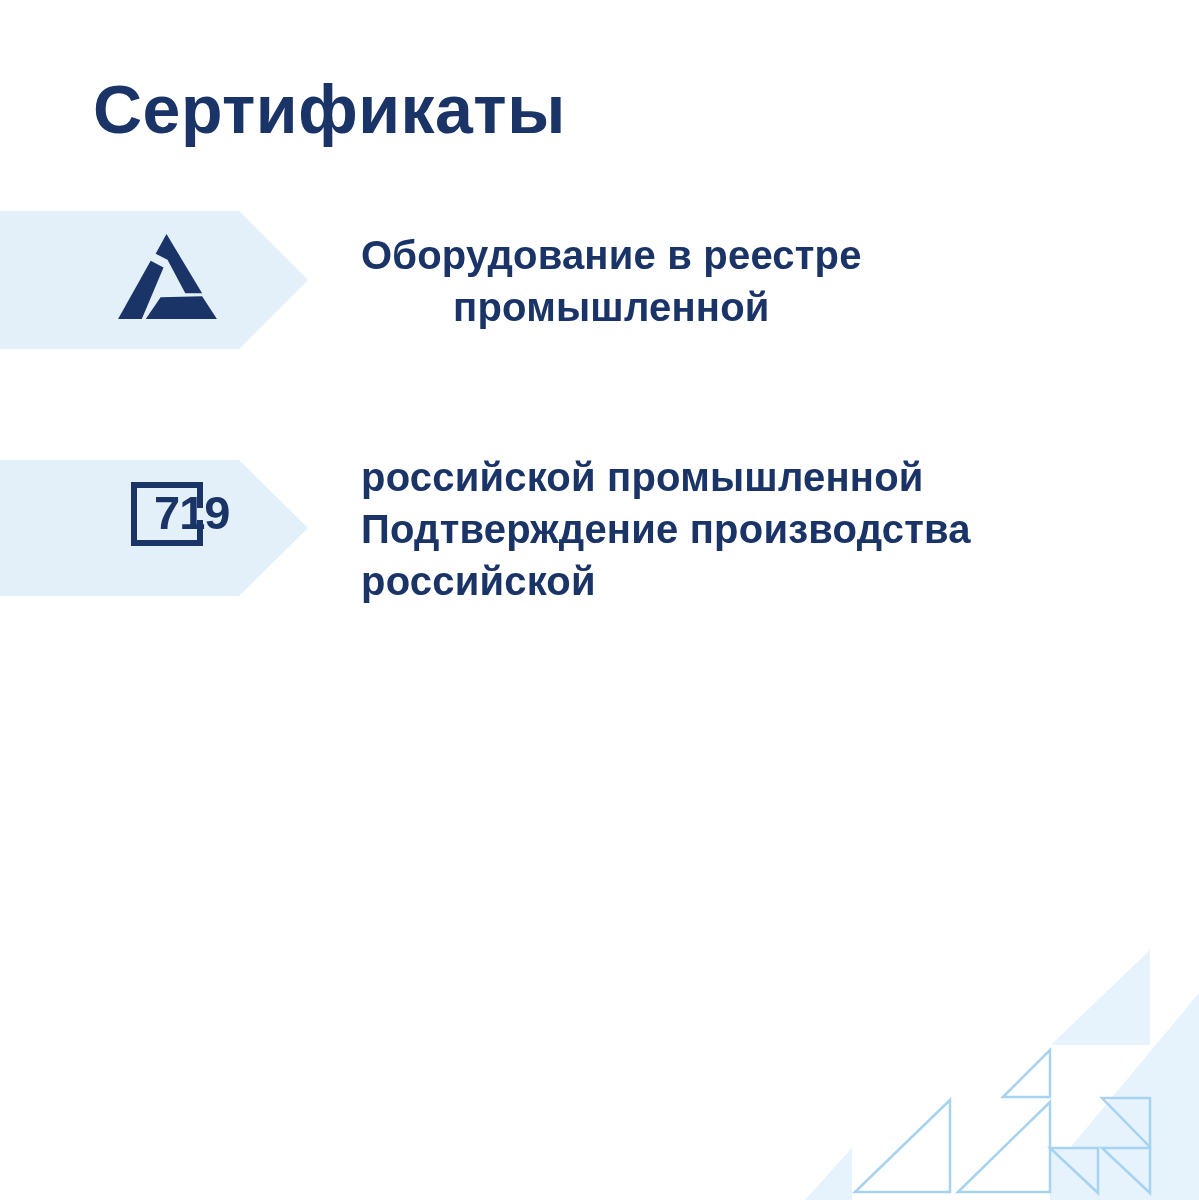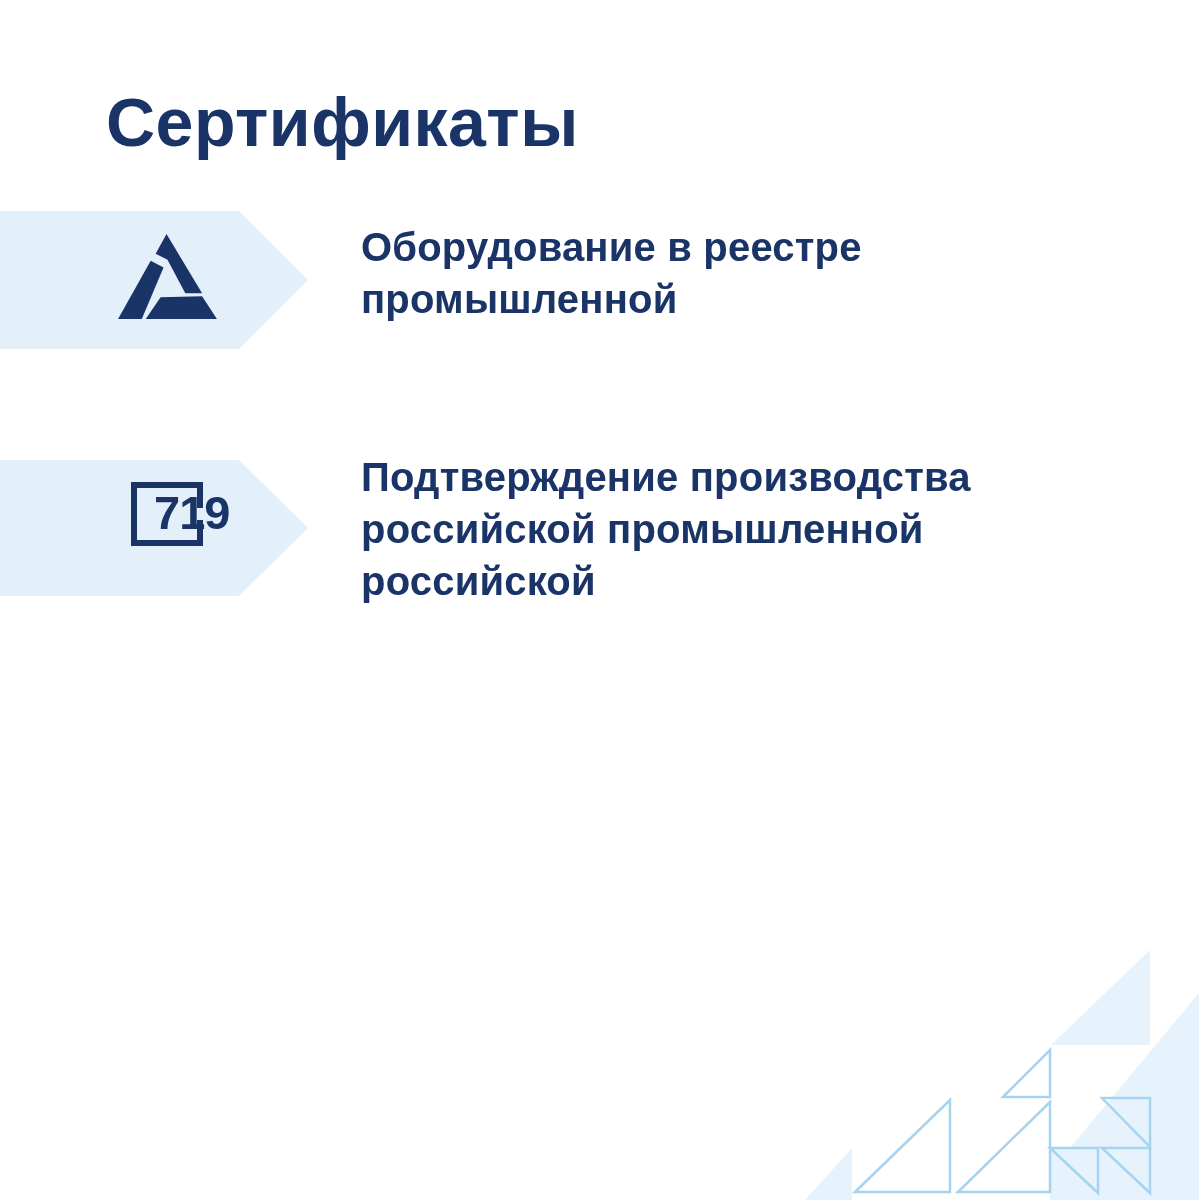--- a/index.html
+++ b/index.html
@@ -11,21 +11,21 @@
     font-family:"Liberation Sans", sans-serif;
   }
   .page-title{
     position:absolute;
     left:93px;top:72px;
     font-size:68px;
     font-weight:600;
     line-height:1.1;
     color:#1a3467;
     letter-spacing:0.5px;
-    margin:13px;
+    margin:0;
   }
   
   .pennant{
     position:absolute;
     left:0;
     width:308px;
     background:#e3f0fa;
     clip-path:polygon(0 0, 239px 0, 100% 50%, 239px 100%, 0 100%);
   }
   .pennant.first{top:211px;height:138px;}
@@ -51,21 +51,21 @@
     letter-spacing:-1px;color:#1a3467;white-space:nowrap;
   }
 
   .cert-text{
     position:absolute;left:361px;
     color:#1a3467;
     font-size:40px;font-weight:700;
     line-height:52px;
     letter-spacing:0.2px;
   }
-  .cert-text.first{top:221px;}
+  .cert-text.first{top:229px;text-align:center;}
   .cert-text.second{top:451px;}
 
   .decor{position:absolute;right:0;bottom:0;width:400px;height:300px;}
   .decor .filled{fill:#e6f2fc;stroke:none;}
   .decor .outline{fill:none;stroke:#a6d3f0;stroke-width:2.5;}
 </style>
 </head>
 <body>
 
 <div class="canvas">
@@ -84,22 +84,22 @@
   </div>
 
   <div class="pennant second"></div>
   <div class="badge719">
     <div class="frame"></div>
     <div class="stub top"></div>
     <div class="stub bot"></div>
     <div class="digits">719</div>
   </div>
   <div class="cert-text second">
+    <div>российской промышленной</div>
     <div>Подтверждение производства</div>
-    <div>российской промышленной</div>
     <div>российской</div>
   </div>
 
   <svg class="decor" viewBox="0 0 400 300" aria-hidden="true">
 
     <polygon class="filled" points="252,145 351,50 351,145"></polygon>
     <polygon class="filled" points="400,93 251,272 251,300 400,300"></polygon>
     <rect class="filled" x="251" y="248" width="100" height="47"></rect>
     <polygon class="filled" points="53,248 6,300 53,300"></polygon>
 

